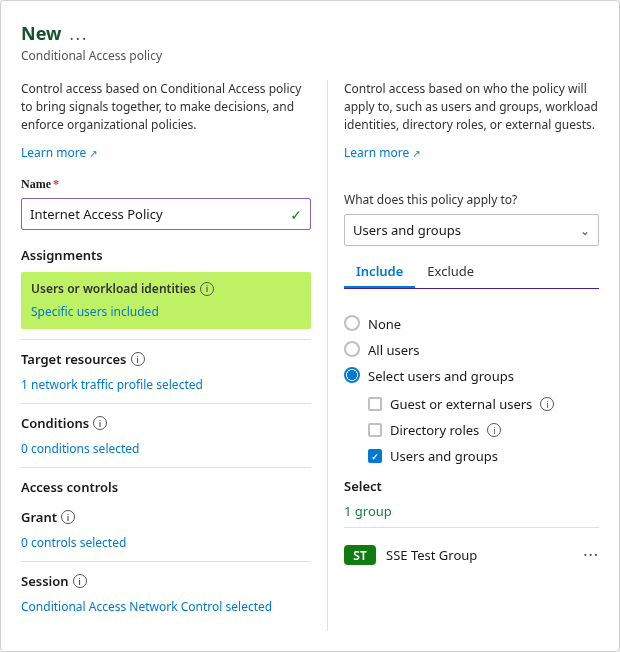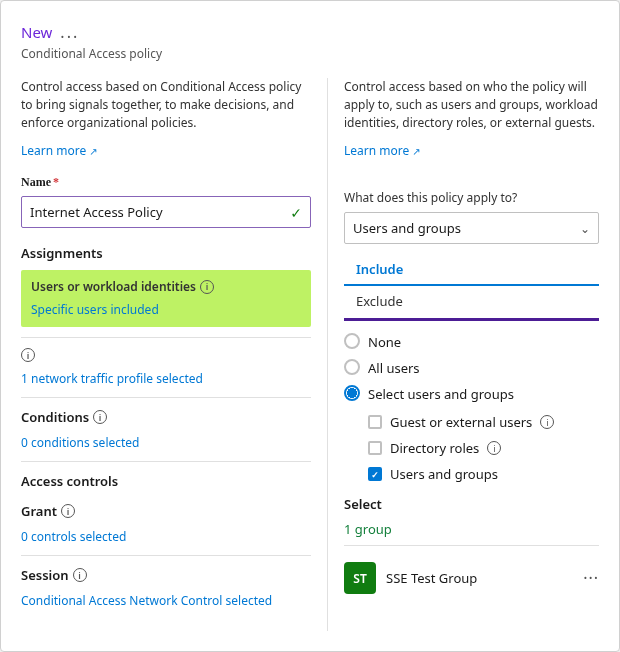--- a/index.html
+++ b/index.html
@@ -21,23 +21,23 @@
       flex-direction: column;
       padding: 20px;
     }
     .header {
       display: flex;
       align-items: baseline;
       gap: 8px;
       margin-bottom: 2px;
     }
     .header-title {
-      font-size: 15px;
-      font-weight: 400;
-      color: #6d28d9;
+      font-size: 18px;
+      font-weight: 700;
+      color: #14532d;
     }
     .header-dots {
       font-size: 16px;
       color: #555;
       letter-spacing: 2px;
     }
     .header-subtitle {
       font-size: 12px;
       color: #555;
       margin-bottom: 16px;
@@ -179,23 +179,22 @@
       margin-bottom: 10px;
       cursor: pointer;
     }
     .dropdown-arrow {
       font-size: 12px;
       color: #555;
     }
     .tabs {
       display: flex;
       gap: 0;
-      border-bottom: 3px solid #4c1d95;
-      margin-bottom: 12px;
-      flex-direction: column;
+      border-bottom: 1px solid #4c1d95;
+      margin-bottom: 26px;
     }
     .tab {
       padding: 6px 12px;
       font-size: 13px;
       cursor: pointer;
       color: #333;
       border-bottom: 2px solid transparent;
     }
     .tab.active {
       color: #0078d4;
@@ -277,21 +276,21 @@
       margin: 6px 0 10px 0;
     }
     .group-item {
       display: flex;
       align-items: center;
       gap: 10px;
       padding: 6px 0;
     }
     .group-avatar {
       width: 32px;
-      height: 32px;
+      height: 20px;
       border-radius: 4px;
       background: #107c10;
       display: flex;
       align-items: center;
       justify-content: center;
       color: white;
       font-size: 12px;
       font-weight: 600;
       flex-shrink: 0;
     }
@@ -336,20 +335,21 @@
 
       <div class="subsection">
         <div class="subsection-label">
           <span>Users or workload identities</span>
           <span class="info-icon">i</span>
         </div>
         <a class="link-text">Specific users included</a>
       </div>
 
       <div class="section-label">
+        <span>Target resources</span>
         <span class="info-icon">i</span>
       </div>
       <a class="link-text" style="display:block;margin-bottom:10px;">1 network traffic profile selected</a>
 
       <div class="section-label">
         <span>Conditions</span>
         <span class="info-icon">i</span>
       </div>
       <a class="link-text" style="display:block;margin-bottom:10px;">0 conditions selected</a>
 

